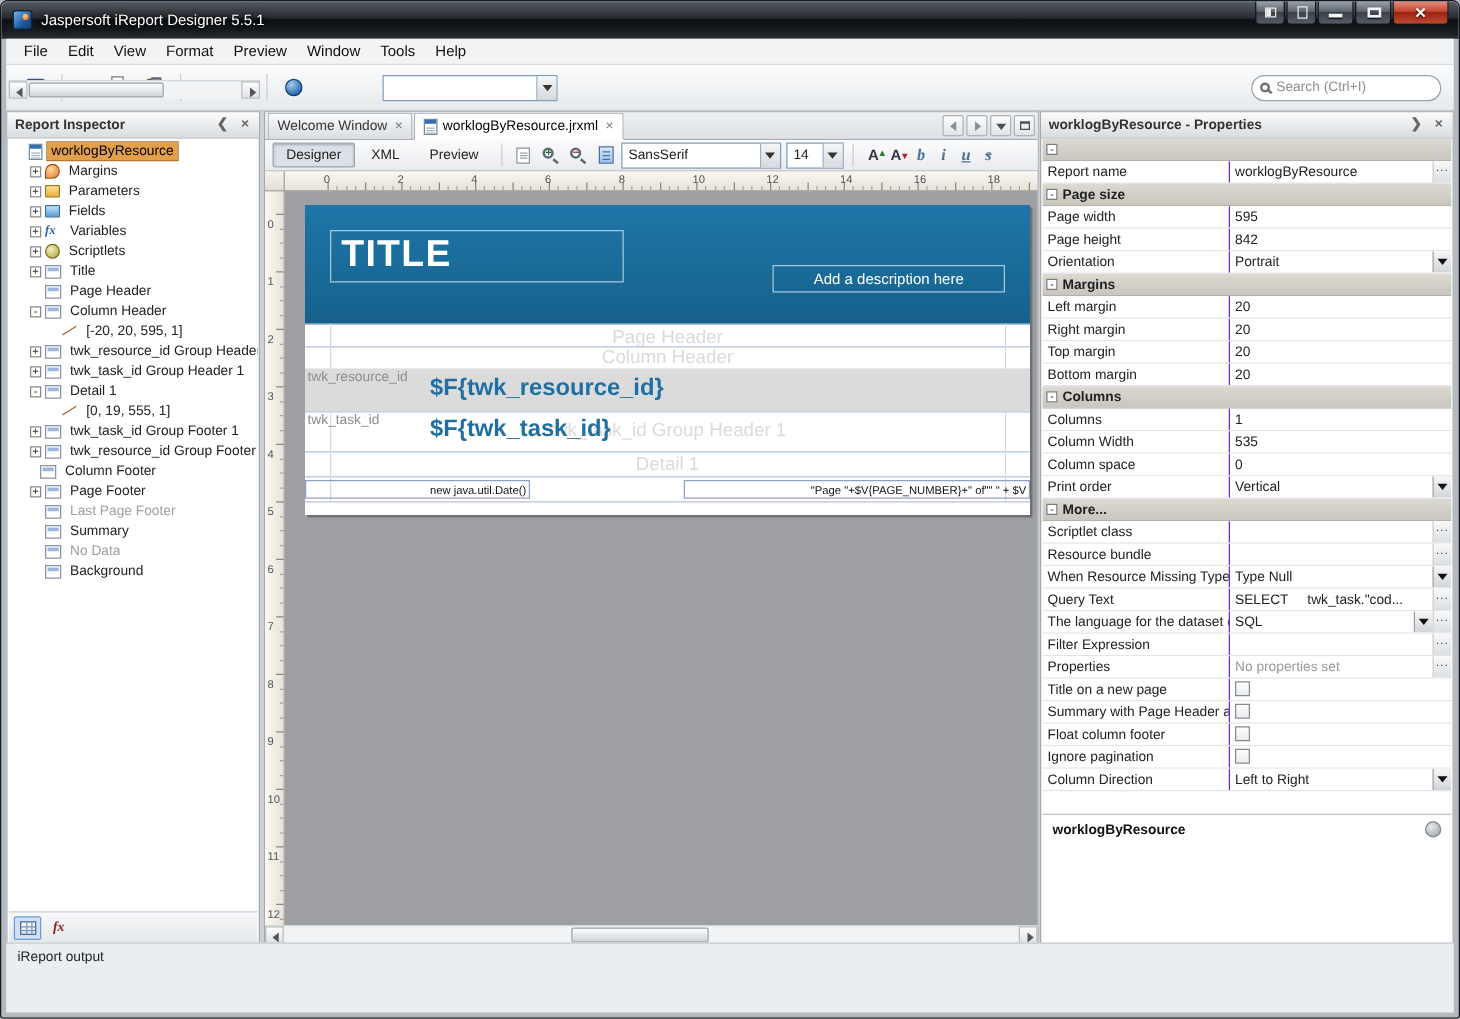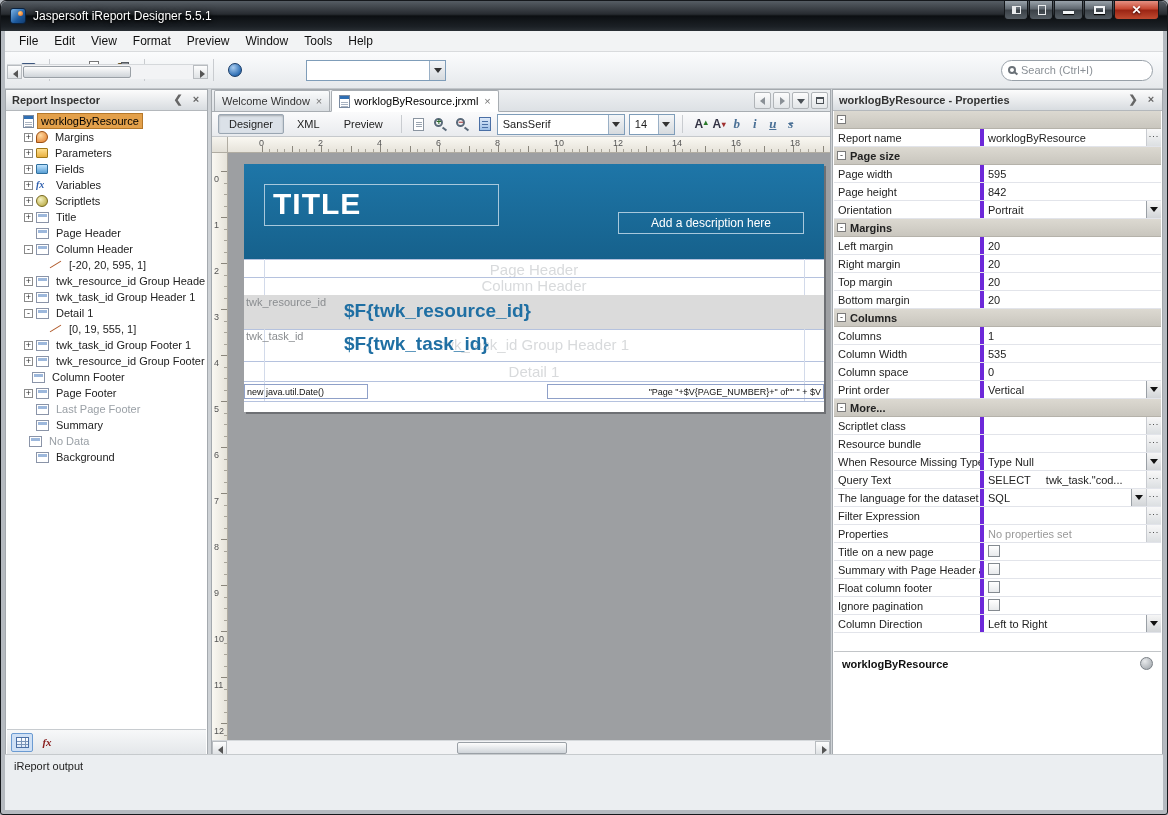--- a/index.html
+++ b/index.html
@@ -175,30 +175,30 @@
     color:#fff; font-size:12px; text-align:center; padding-top:3px; }
   .wm { position:absolute; left:0; width:100%; text-align:center; font-size:15px; color:#d8dadc; white-space:nowrap; }
   .bandline { position:absolute; left:0; width:100%; height:1px; background:#b5c2de; }
   .mguide { position:absolute; top:95px; height:142px; width:1px; background:#d2daea; }
   .band-res { position:absolute; left:0; top:131px; width:100%; height:34px; background:#dbdbdb; }
   .band-task { position:absolute; left:0; top:165px; width:100%; height:32px; }
   .gutter-label { position:absolute; left:2px; top:1px; font-size:11px; color:#8a8d90; }
   .fexpr { position:absolute; left:100px; font-weight:bold; font-size:19px; color:#1f6fa3; }
   .band-foot { position:absolute; left:0; top:220px; width:100%; height:16px; }
   .foot-box { position:absolute; top:0; height:15px; border:1px solid #8fa0c8; font-size:9px; color:#111; padding:2px 2px 0 2px; white-space:nowrap; overflow:hidden; }
-  .foot-date { left:0; width:124px; }
+  .foot-date { left:0; width:180px;text-align:right; }
   .foot-page { left:303px; width:277px; text-align:right; }
 
   
   .propgrid { position:absolute; left:1px; right:1px; top:21px; background:#fff; }
   .prow { height:18px; display:flex; align-items:stretch; border-bottom:1px solid #e2e4ea; background:#fff; position:relative; }
   .prow.section { background:linear-gradient(#dcd9d1,#c9c6be); border-bottom:1px solid #b5b2aa; align-items:center; padding-left:3px; }
   .sec-exp { width:9px; height:9px; border:1px solid #7a7a7a; background:#fff; font-size:9px; line-height:7px; text-align:center; color:#333; margin-right:4px; flex:none; }
   .sec-label { font-weight:bold; color:#222; }
-  .plabel { width:150px; flex:none; padding:3px 0 0 4px; border-right:4px solid #6d28d9; white-space:nowrap; overflow:hidden; color:#222; }
+  .plabel { width:150px; flex:none; padding:3px 0 0 4px; border-right:1px solid #6d28d9; white-space:nowrap; overflow:hidden; color:#222; }
   .pvalue { flex:1; position:relative; padding:3px 0 0 4px; white-space:pre; overflow:hidden; }
   .pvalue.muted .pvtext { color:#999; }
   .pvalue .parrow { position:absolute; right:0; top:0; bottom:0; width:15px; border-left:1px solid #9aa0a6;
     background:linear-gradient(#f6f6f6,#d2d5d8); display:flex; align-items:center; justify-content:center; padding:0; }
   .pvalue .parrow::before { content:""; width:0; height:0; border-left:4px solid transparent; border-right:4px solid transparent; border-top:5px solid #111; }
   .pcheck { width:12px; height:12px; border:1px solid #848a90; background:linear-gradient(#fff,#e8eaec); display:inline-block; margin-top:-1px; }
   .pdots { width:15px; flex:none; border-left:1px solid #c8cbd0; background:linear-gradient(#f8f8f8,#dcdfe2);
     font-size:9px; line-height:10px; text-align:center; color:#333; letter-spacing:1px; }
   .prop-footer { position:absolute; left:1px; right:1px; top:561px; bottom:1px; background:#fff; border-top:1px solid #c2c5c8; }
   .pf-title { position:absolute; left:8px; top:6px; font-weight:bold; color:#111; }
@@ -389,21 +389,21 @@
           <div class="trow dim" style="padding-left: 17px;">
             <span class="exp spacer"></span>
             <span class="ticon ti-band"></span>
             <span class="tlabel">Last Page Footer</span>
           </div>
           <div class="trow" style="padding-left: 17px;">
             <span class="exp spacer"></span>
             <span class="ticon ti-band"></span>
             <span class="tlabel">Summary</span>
           </div>
-          <div class="trow dim" style="padding-left: 10px;">
+          <div class="trow dim" style="padding-left: 17px;">
             <span class="exp spacer"></span>
             <span class="ticon ti-band"></span>
             <span class="tlabel">No Data</span>
           </div>
           <div class="trow" style="padding-left: 17px;">
             <span class="exp spacer"></span>
             <span class="ticon ti-band"></span>
             <span class="tlabel">Background</span>
           </div>
         </div>

